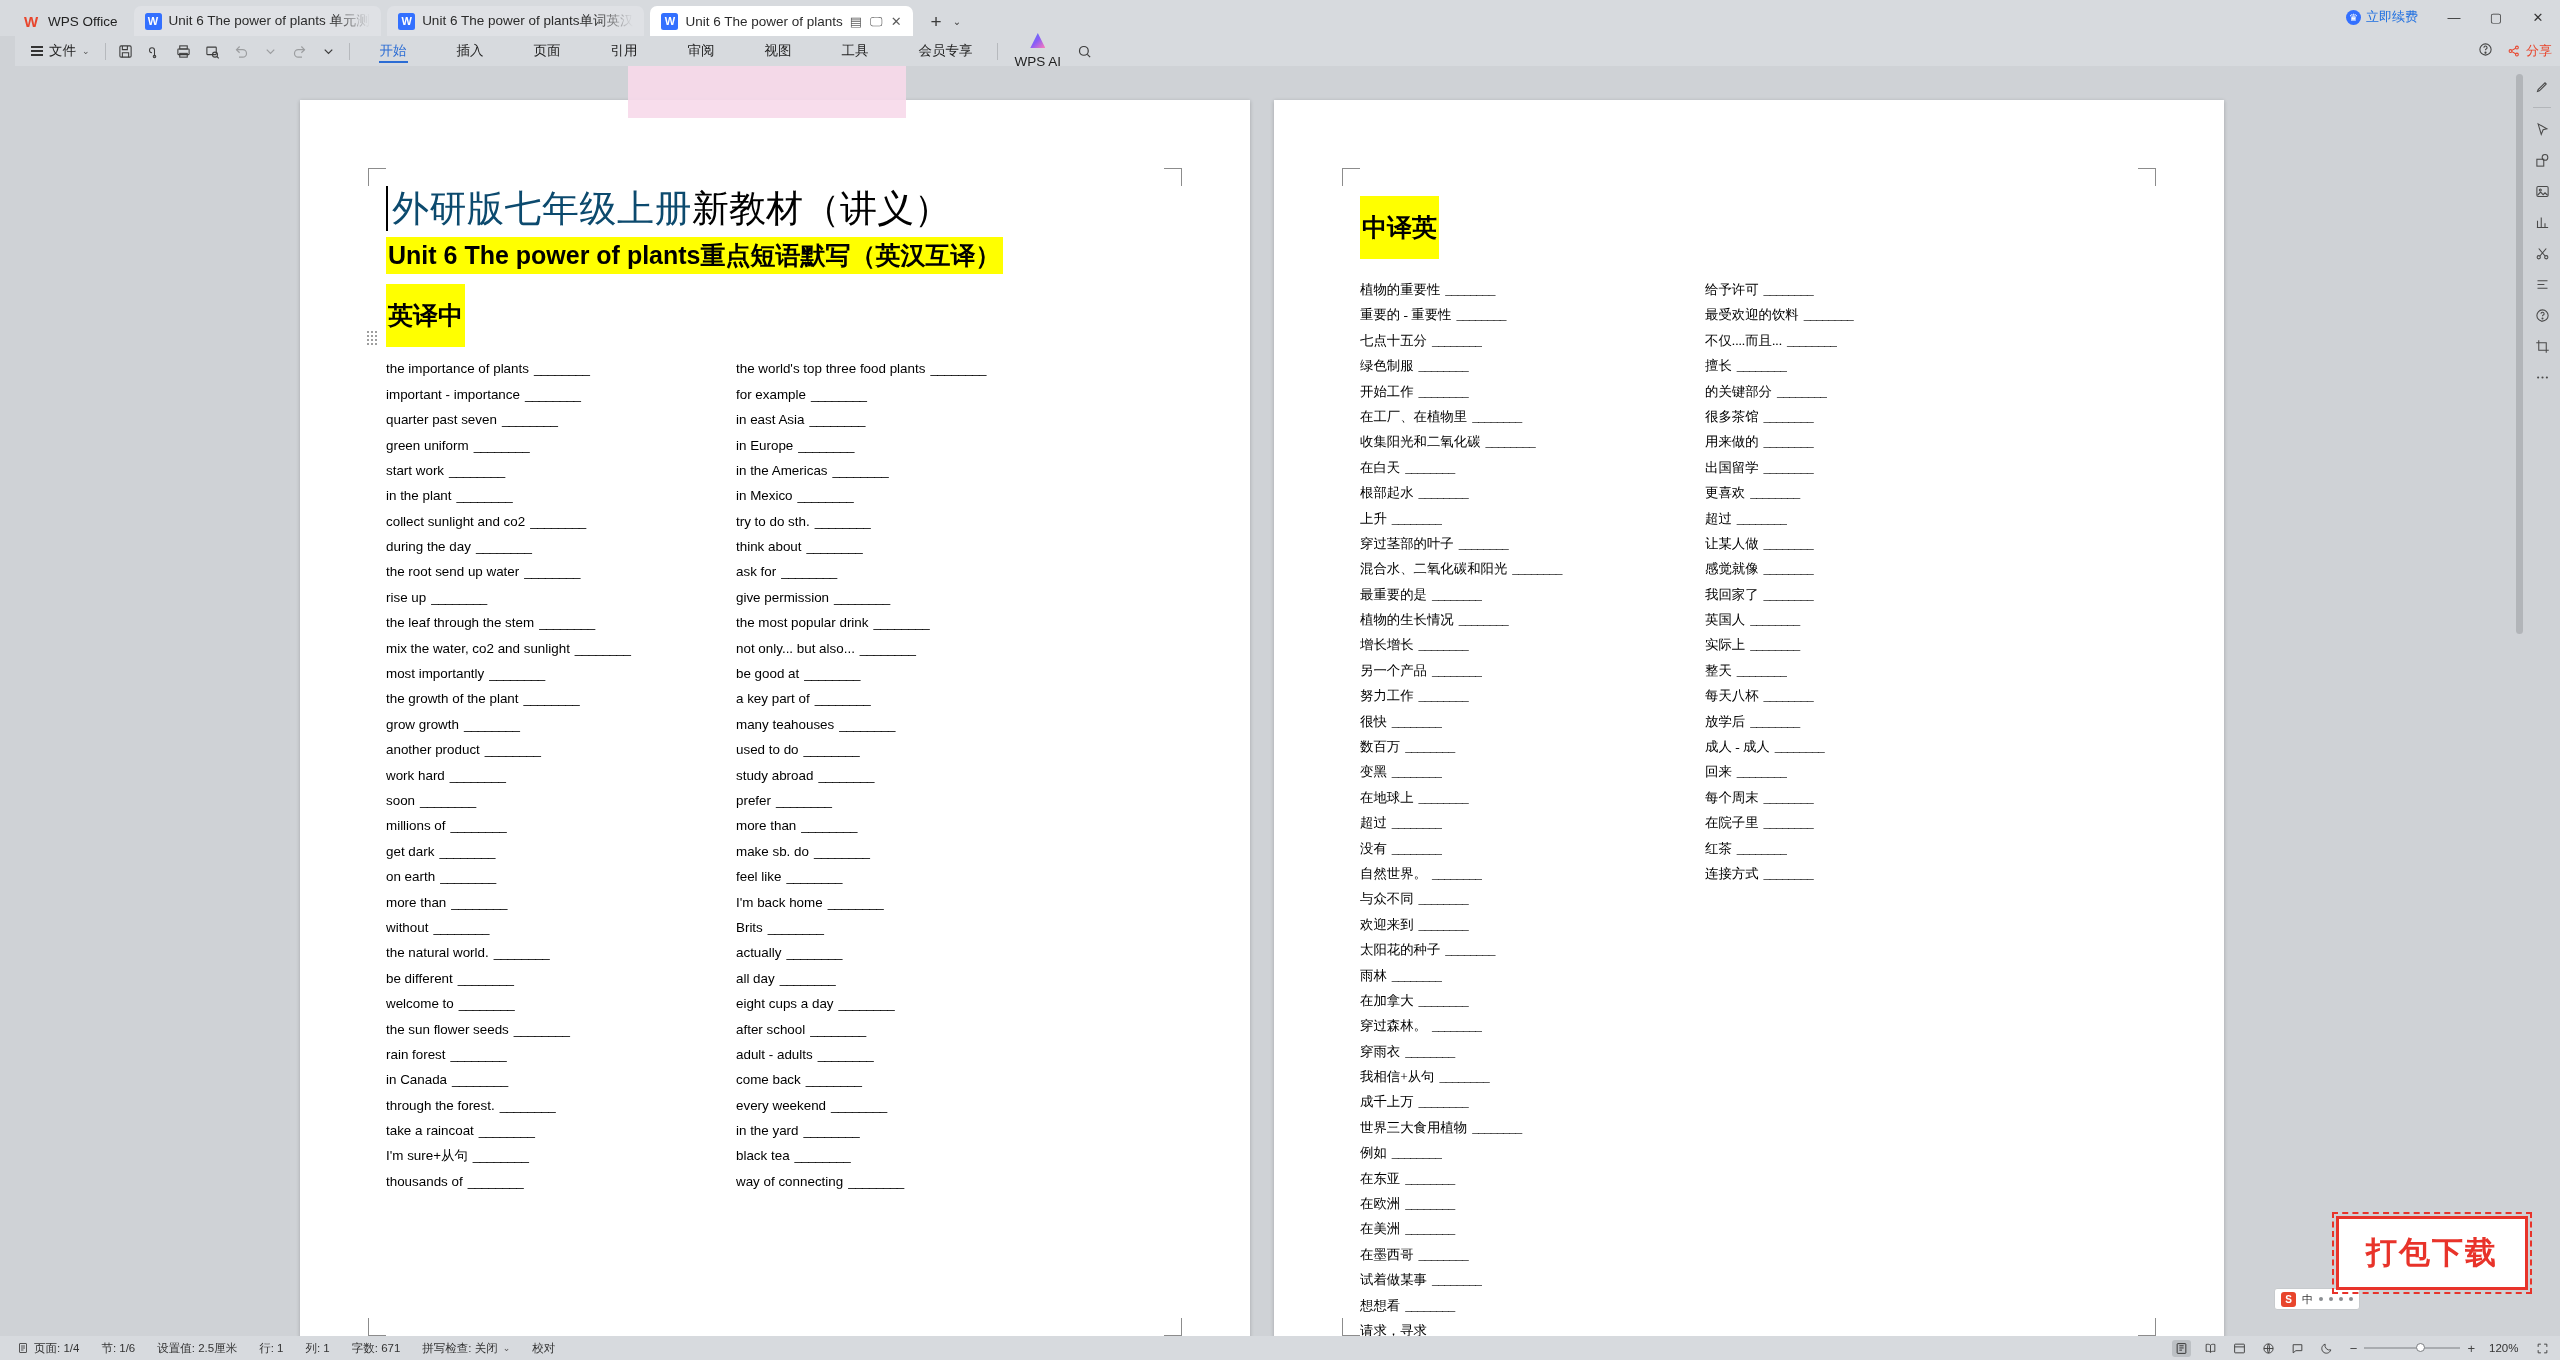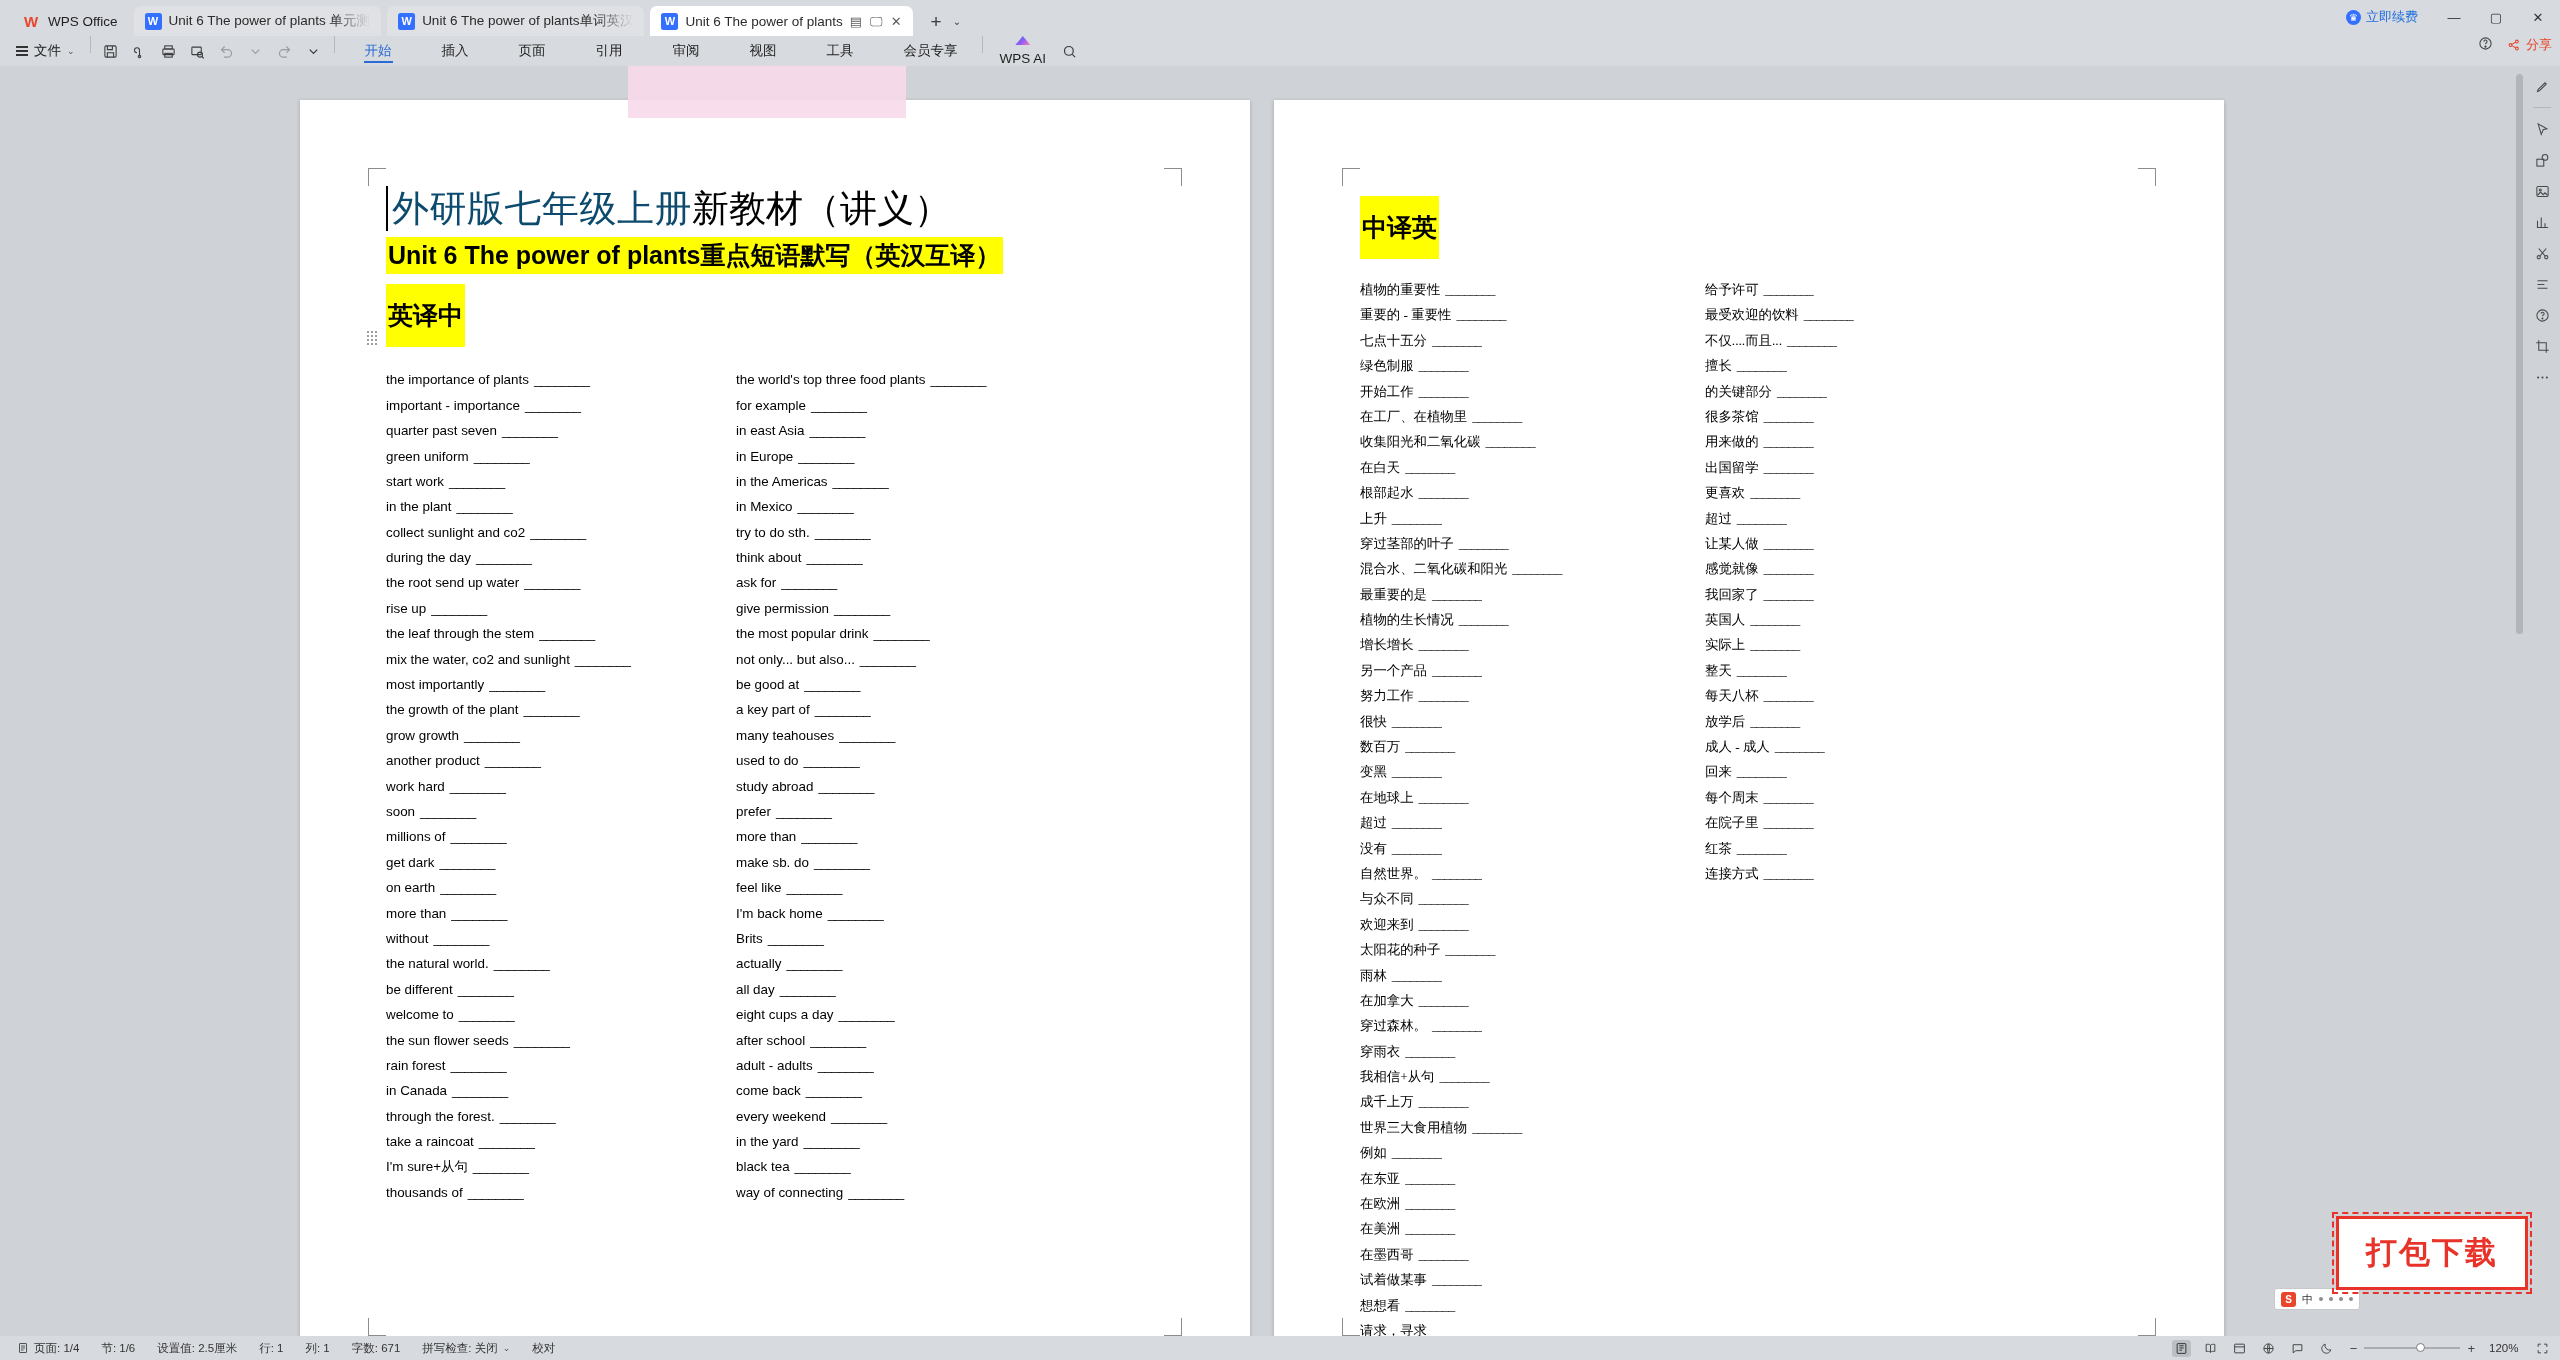--- a/index.html
+++ b/index.html
@@ -49,22 +49,22 @@
     display: flex; align-items: center; gap: 5px; font-size: 13px;
     color: #1f6fe0; padding: 2px 8px;
   }
   .vip-ico { width: 15px; height: 15px; border-radius: 50%; background: #3370ff; color: #fff;
              font-size: 10px; display: flex; align-items: center; justify-content: center; }
   .winbtn { width: 28px; height: 26px; display: flex; align-items: center; justify-content: center;
             font-size: 13px; color: #333; }
 
   
   .ribbon {
-    height: 30px; background: #d7dade; display: flex; 
-    padding-left: 8px; gap: 0px; flex: 0 0 30px; position: relative;
+    height: 30px; background: #d7dade; display: flex; align-items: center;
+    padding-left: 8px; gap: 0px; flex: 0 0 30px; position: relative; margin-left: 15px;
   }
   .menu-file { display: flex; align-items: center; gap: 6px; font-size: 13.5px; color: #1f1f1f; padding: 0 8px; }
   .hamb { display:inline-flex; flex-direction: column; gap: 2.5px; }
   .hamb i { display:block; width: 12px; height: 1.4px; background: #333; }
   .caret { font-size: 9px; color: #555; }
   .divider-v { width: 1px; height: 17px; background: #b6b9bd; margin: 0 7px; }
   .qicons { display: flex; align-items: center; gap: 3px; }
   .qicon { width: 26px; height: 24px; display: flex; align-items: center; justify-content: center; color: #3c3c3c; }
   .qicon svg { width: 15px; height: 15px; }
   .qicon.dim svg { opacity: .38; }
@@ -104,21 +104,21 @@
   }
   .title-black { font-family: "Liberation Serif", serif; font-size: 37px; color: #000; }
   .title-row1 { white-space: nowrap; line-height: 1.22; margin-bottom: 6px; }
   .hl { background: #ffff00; }
   .title-row2 { display: inline-block; font-size: 25px; font-weight: bold; line-height: 1.45; padding: 0 2px; }
   .title-row2 .en { font-family: "Liberation Sans", sans-serif; }
   .title-row2 .cn { font-family: "Liberation Serif", serif; font-weight: bold; }
   .sect-label { display: inline-block; font-family: Liberation Serif, serif; font-size: 25px;
                 font-weight: bold; margin-top: 10px; padding: 15px 2px; }
 
-  .two-col { display: flex; margin-top: 20px; }
+  .two-col { display: flex; margin-top: 9px; }
   .col { flex: 1; }
   .col.en-left { flex: 0 0 350px; }
   .col.en-right { flex: 1; }
   .entry {
     font-size: 13.4px; color: #000; line-height: 1; height: 25.4px;
     display: flex; align-items: center; white-space: nowrap;
   }
   .entry .blank { margin-left: 5px; letter-spacing: -0.5px; }
   .cn .entry { font-family: "Liberation Serif", serif; font-size: 13.4px; }
   .col.cn-left { flex: 0 0 345px; }

